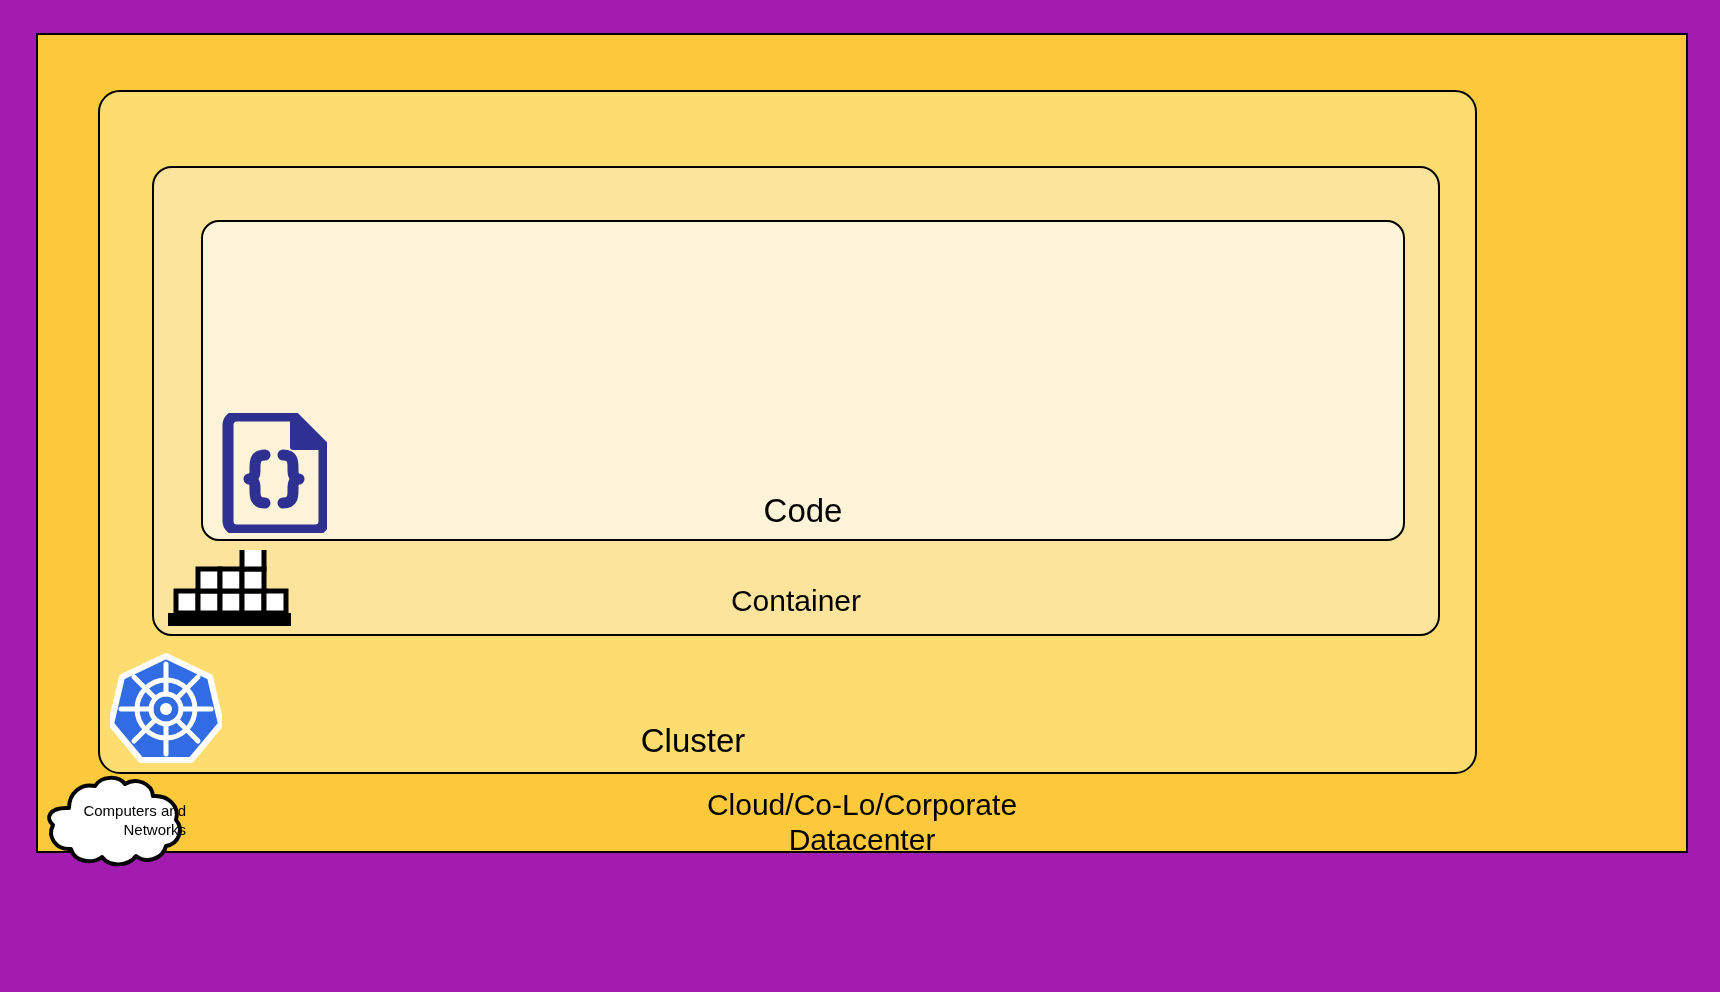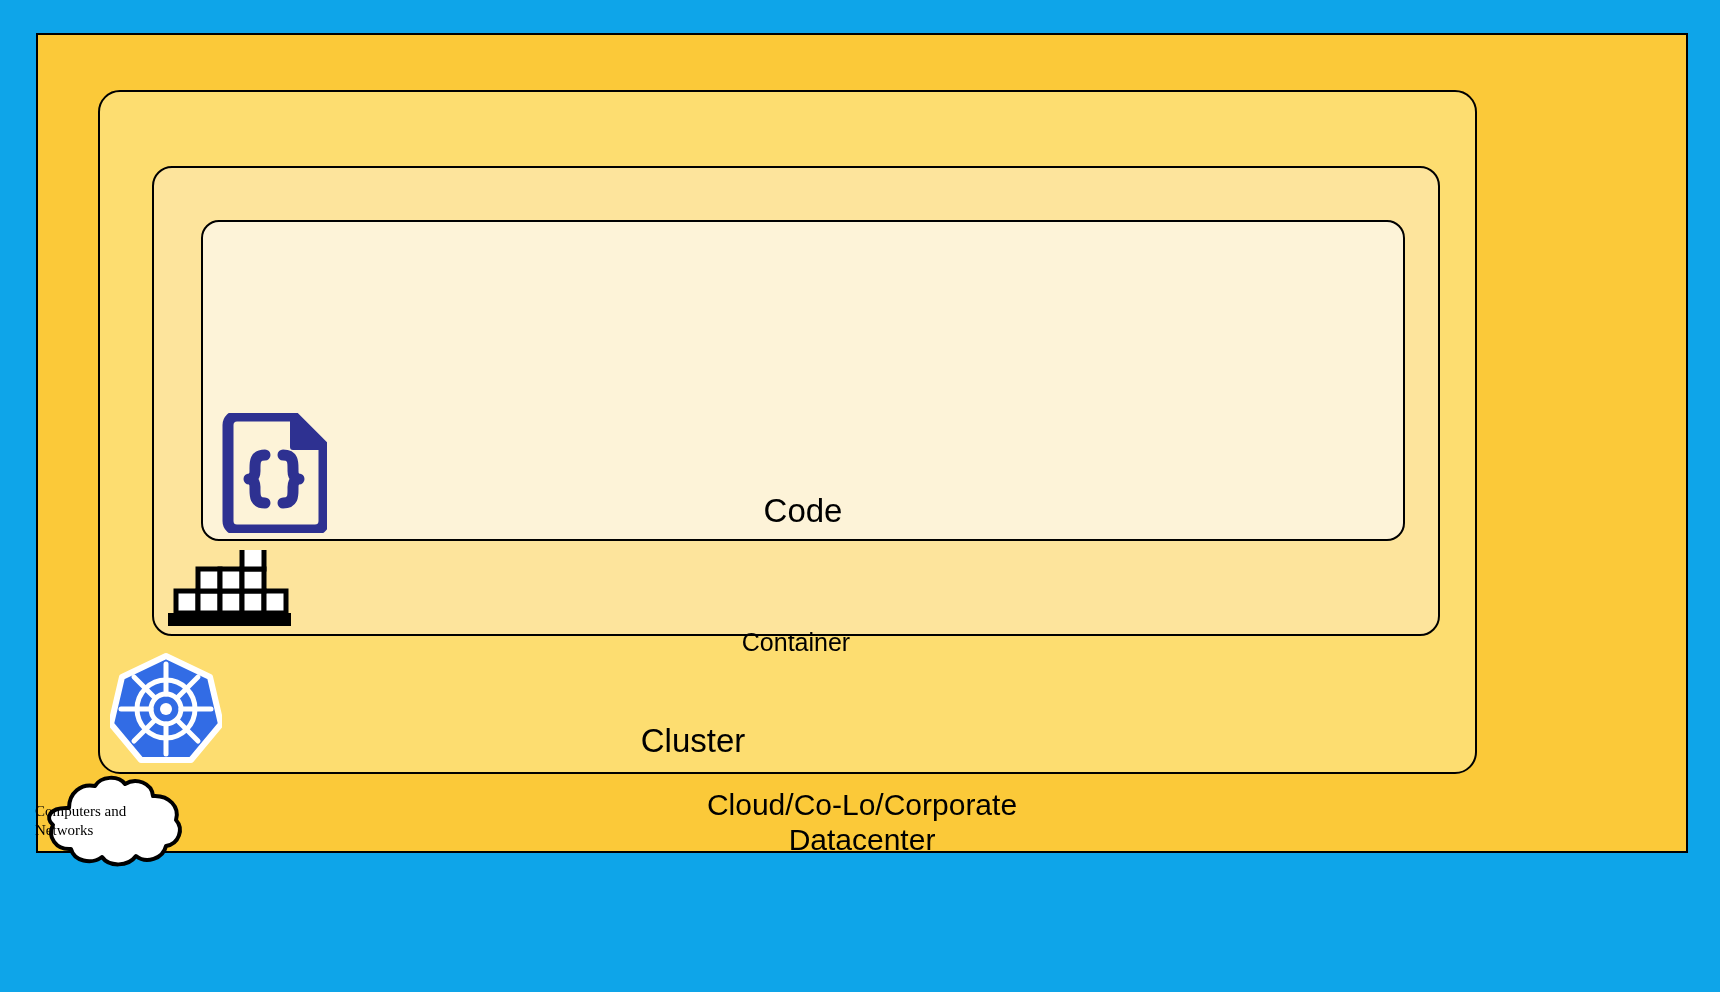--- a/index.html
+++ b/index.html
@@ -12,21 +12,21 @@
     width: 1720px;
     height: 992px;
     font-family: "Liberation Sans", sans-serif;
     overflow: hidden;
   }
 
   #canvas {
     position: relative;
     width: 1720px;
     height: 992px;
-    background: #0ea5e9;
+    background: #a21caf;
   }
 
   
   .layer-datacenter {
     position: absolute;
     left: 36px;
     top: 33px;
     width: 1652px;
     height: 820px;
     background: #fbc939;
@@ -86,22 +86,21 @@
   .label-code {
     left: 201px;
     top: 492px;
     width: 1204px;
     font-size: 33px;
   }
   .label-container {
     left: 152px;
     top: 583px;
     width: 1288px;
-    font-size: 25px;
-    margin-top: 45px;
+    font-size: 30px;
   }
   .label-cluster {
     left: 98px;
     top: 722px;
     width: 1190px;
     font-size: 33px;
   }
   .label-datacenter {
     left: 36px;
     top: 787px;
@@ -120,24 +119,24 @@
   .icon-k8s       { left: 110px; top: 652px;  width: 112px; height: 112px; }
   .icon-cloud     { left: 35px;  top: 775px;  width: 151px; height: 92px;  }
 
   .icon-cloud .cloud-text {
     position: absolute;
     left: 0;
     top: 0;
     width: 151px;
     height: 92px;
     display: flex;
-    align-items: flex-start;
+    align-items: flex-end;
     justify-content: center;
     flex-direction: column;
-    font-family: Liberation Serif, serif;
+    font-family: Liberation Sans, sans-serif;
     font-size: 15px;
     line-height: 1.25;
     color: #000000;
     text-align: center;
     pointer-events: none;
   }
 </style>
 </head>
 <body>
 

